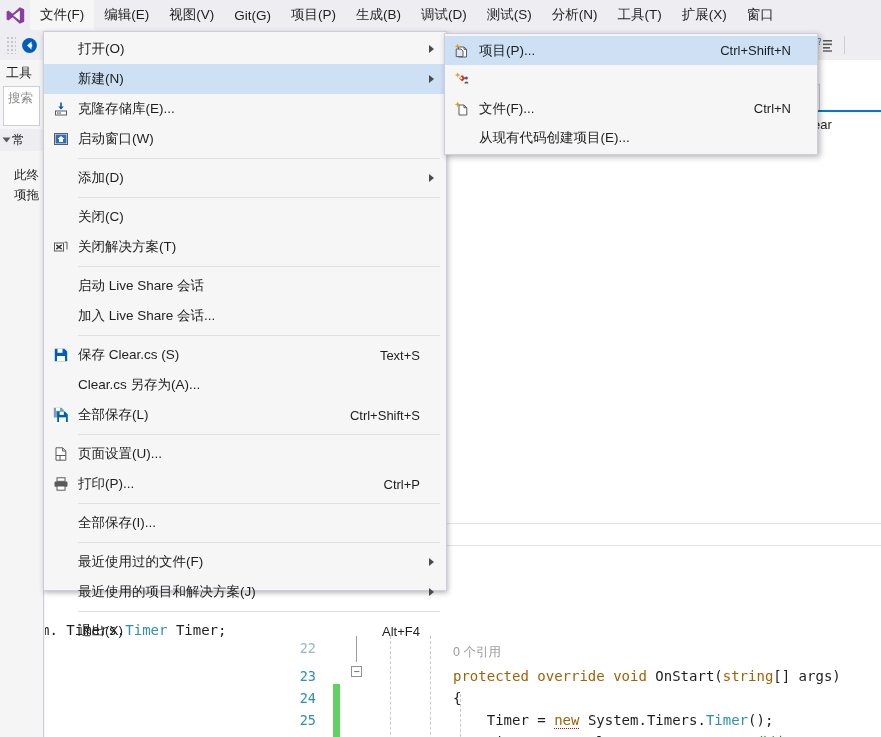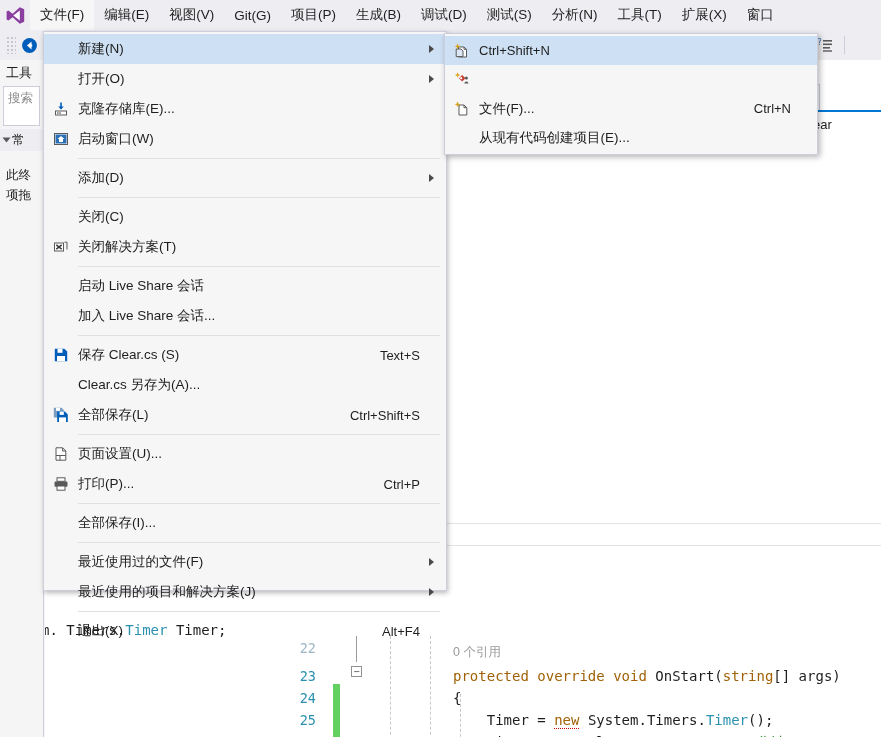--- a/index.html
+++ b/index.html
@@ -98,21 +98,21 @@
   .lp-group {
     height: 22px; line-height: 22px;
     background: #eeeef2;
     padding-left: 4px;
     font-size: 12.5px;
     white-space: nowrap;
     display: flex; align-items: center; gap: 3px;
   }
   .tri { width: 0; height: 0; border-left: 5px solid #5a5a5a; border-top: 4px solid transparent; border-bottom: 4px solid transparent; transform: rotate(90deg);}
   .lp-body {
-    padding: 14px 0 0 6px;
+    padding: 14px 0 0 14px;
     font-size: 12.5px;
     line-height: 20px;
     color: #1e1e1e;
     white-space: nowrap;
   }
 
   
   .editor-wrap {
     position: absolute; left: 45px; top: 60px;
     width: 836px; height: 677px;
@@ -414,29 +414,29 @@
         <div class="menu-top">
           <span>扩展(X)</span>
         </div>
         <div class="menu-top">
           <span>窗口</span>
         </div>
       </div>
   </div>
 
   <div class="dropdown" id="file-menu">
+      <div class="mi">
+        <span class="ico"></span>
+        <span class="lbl">打开(O)</span>
+        <span class="acc"></span>
+        <span class="arrow"></span>
+      </div>
       <div class="mi sel">
         <span class="ico"></span>
         <span class="lbl">新建(N)</span>
-        <span class="acc"></span>
-        <span class="arrow"></span>
-      </div>
-      <div class="mi">
-        <span class="ico"></span>
-        <span class="lbl">打开(O)</span>
         <span class="acc"></span>
         <span class="arrow"></span>
       </div>
       <div class="mi">
         <span class="ico">
           <svg width="16" height="16" viewBox="0 0 16 16">
             <path d="M8 1.5 V8" stroke="#005dba" stroke-width="1.6" fill="none"></path>
             <path d="M5.2 5.6 L8 8.6 L10.8 5.6 Z" fill="#005dba"></path>
             <rect x="2.5" y="10" width="11" height="4" fill="#ffffff" stroke="#5a5a5a" stroke-width="1"></rect>
             <rect x="4" y="11.4" width="1.6" height="1.3" fill="#5a5a5a"></rect>
@@ -576,20 +576,21 @@
   <div class="submenu" id="new-submenu">
       <div class="mi sel">
         <span class="ico">
           <svg width="16" height="16" viewBox="0 0 16 16">
             <path d="M4.5 4 H10 L12.5 6.3 V14 H4.5 Z" fill="#ffffff" stroke="#5a5a5a" stroke-width="1"></path>
             <path d="M10 4 V6.3 H12.5" fill="none" stroke="#5a5a5a" stroke-width="1"></path>
             <path d="M2.2 6 H7 L9 8 V13.6 H2.2 Z" fill="#dce8f5" stroke="#5a5a5a" stroke-width="1"></path>
             <path d="M3.6 0.6 L4.4 2.6 L6.4 3.4 L4.4 4.2 L3.6 6.2 L2.8 4.2 L0.8 3.4 L2.8 2.6 Z" fill="#d9a21b"></path>
           </svg>
         </span>
+        <span class="lbl">项目(P)...</span>
         <span class="acc">Ctrl+Shift+N</span>
       </div>
       <div class="mi">
         <span class="ico">
           <svg width="16" height="16" viewBox="0 0 16 16">
             <path d="M5 6.2 L8.2 3 L11.4 6.2 L8.2 9.4 Z" fill="#c73c2e"></path>
             <circle cx="7.2" cy="6.2" r="1.1" fill="#ffffff"></circle>
             <circle cx="12.4" cy="6" r="1.5" fill="#5a5a5a"></circle>
             <path d="M10.4 11.6 c0-1.3 .9-2.2 2-2.2 s2 .9 2 2.2 z" fill="#5a5a5a"></path>
             <path d="M3.6 0.2 L4.4 2.2 L6.4 3 L4.4 3.8 L3.6 5.8 L2.8 3.8 L0.8 3 L2.8 2.2 Z" fill="#d9a21b"></path>

